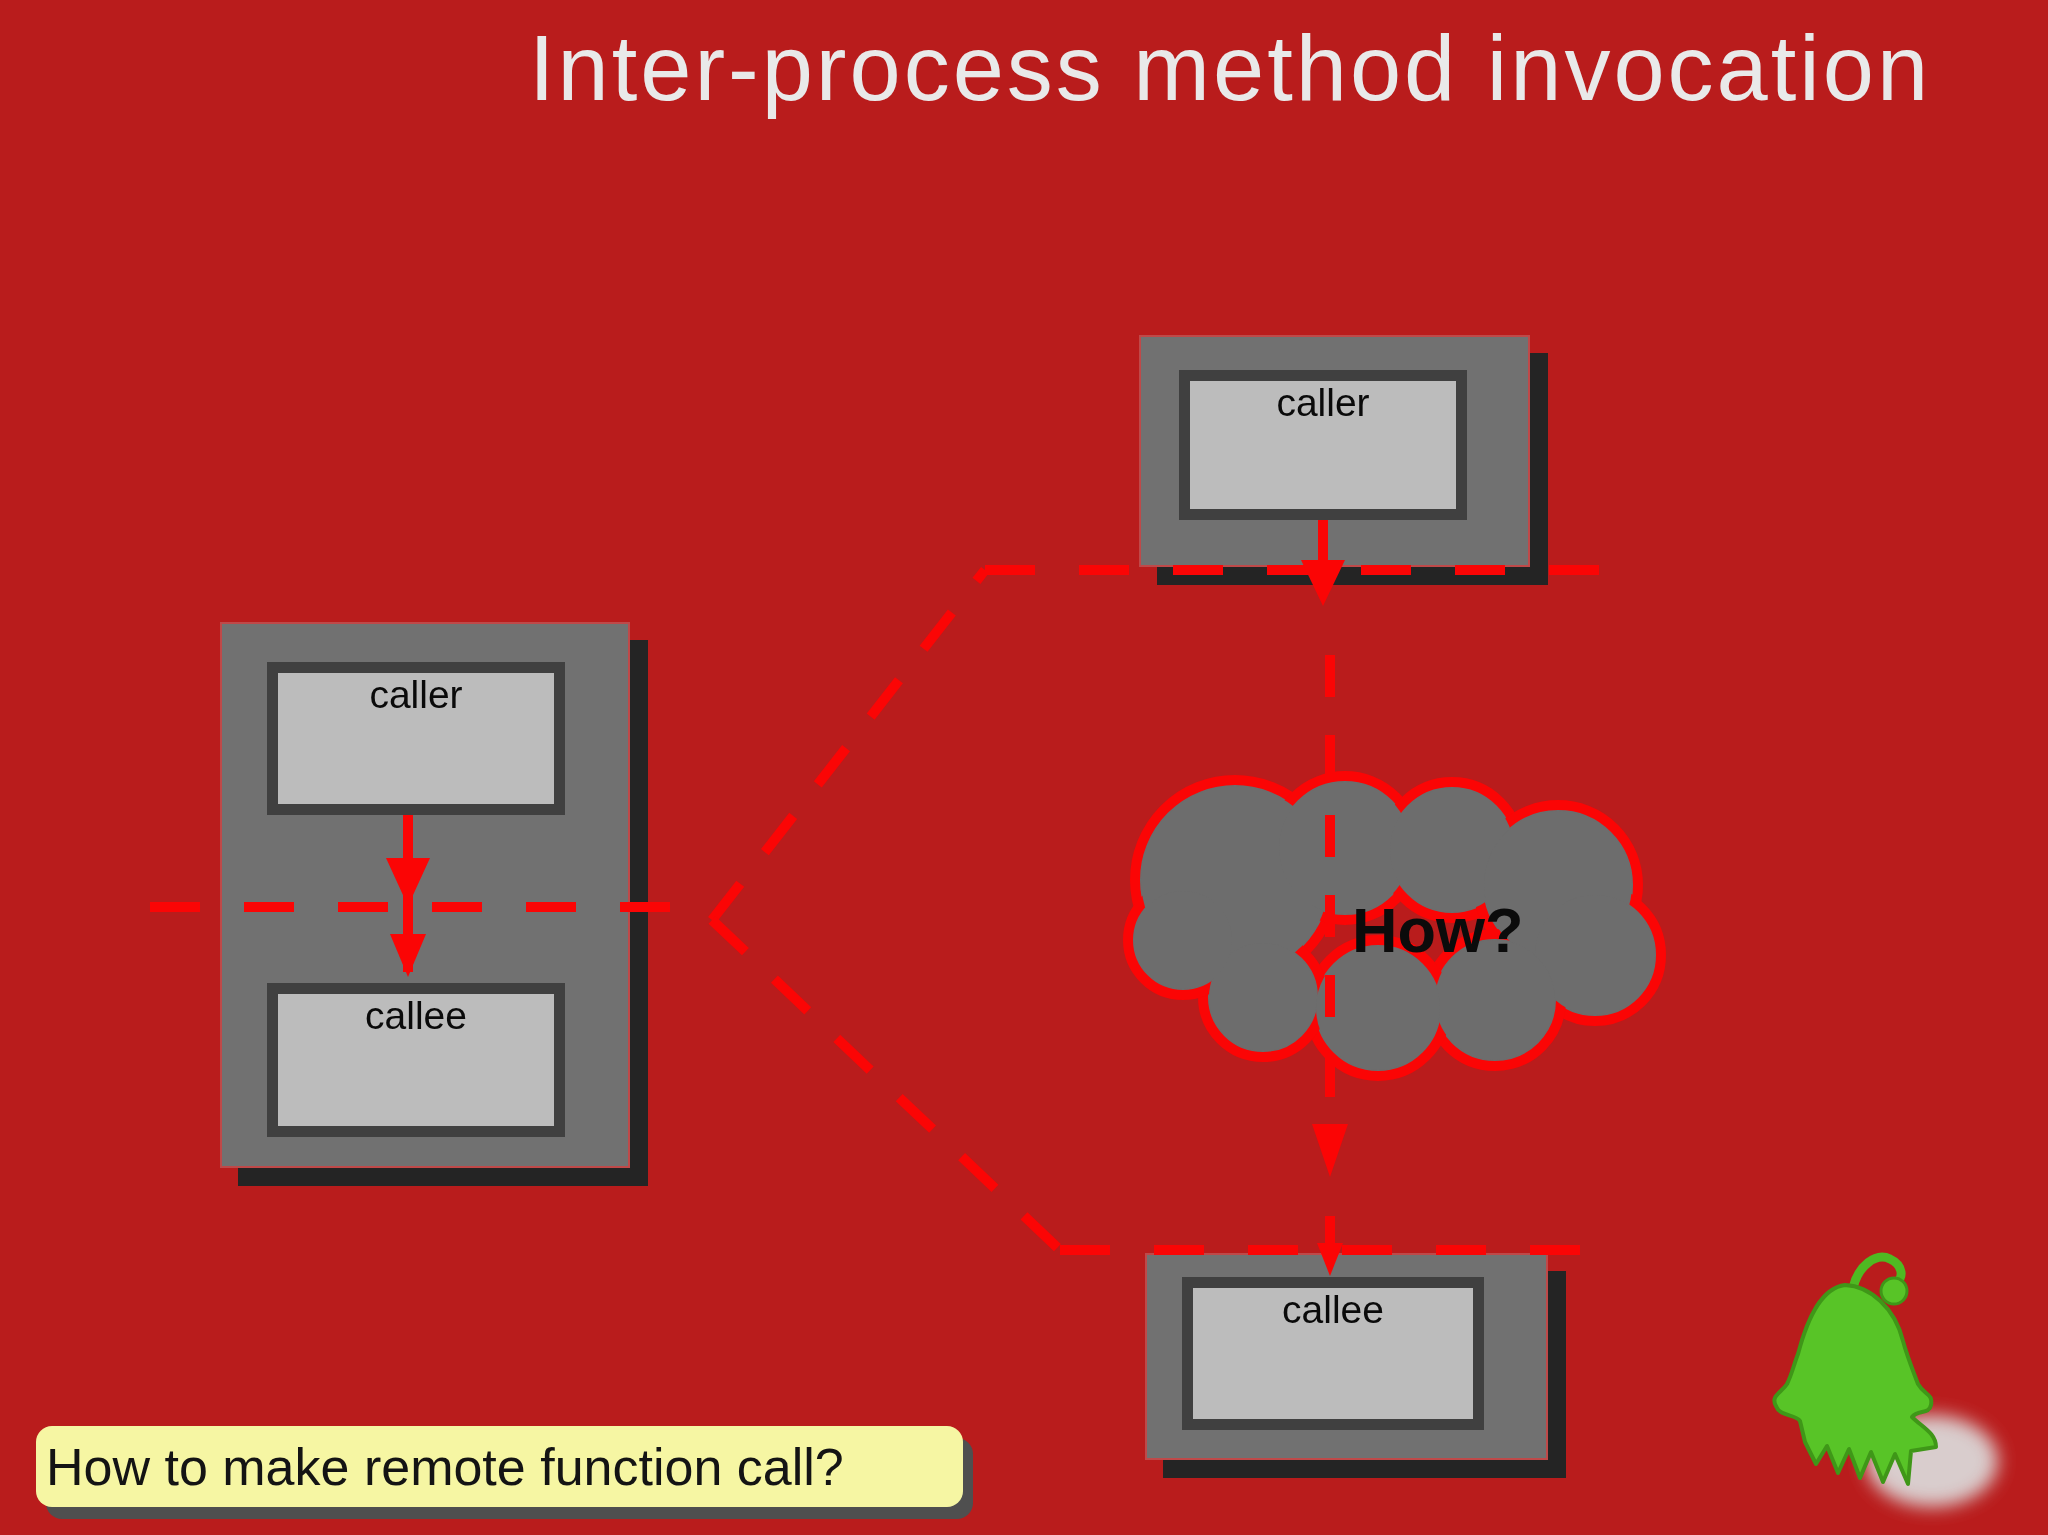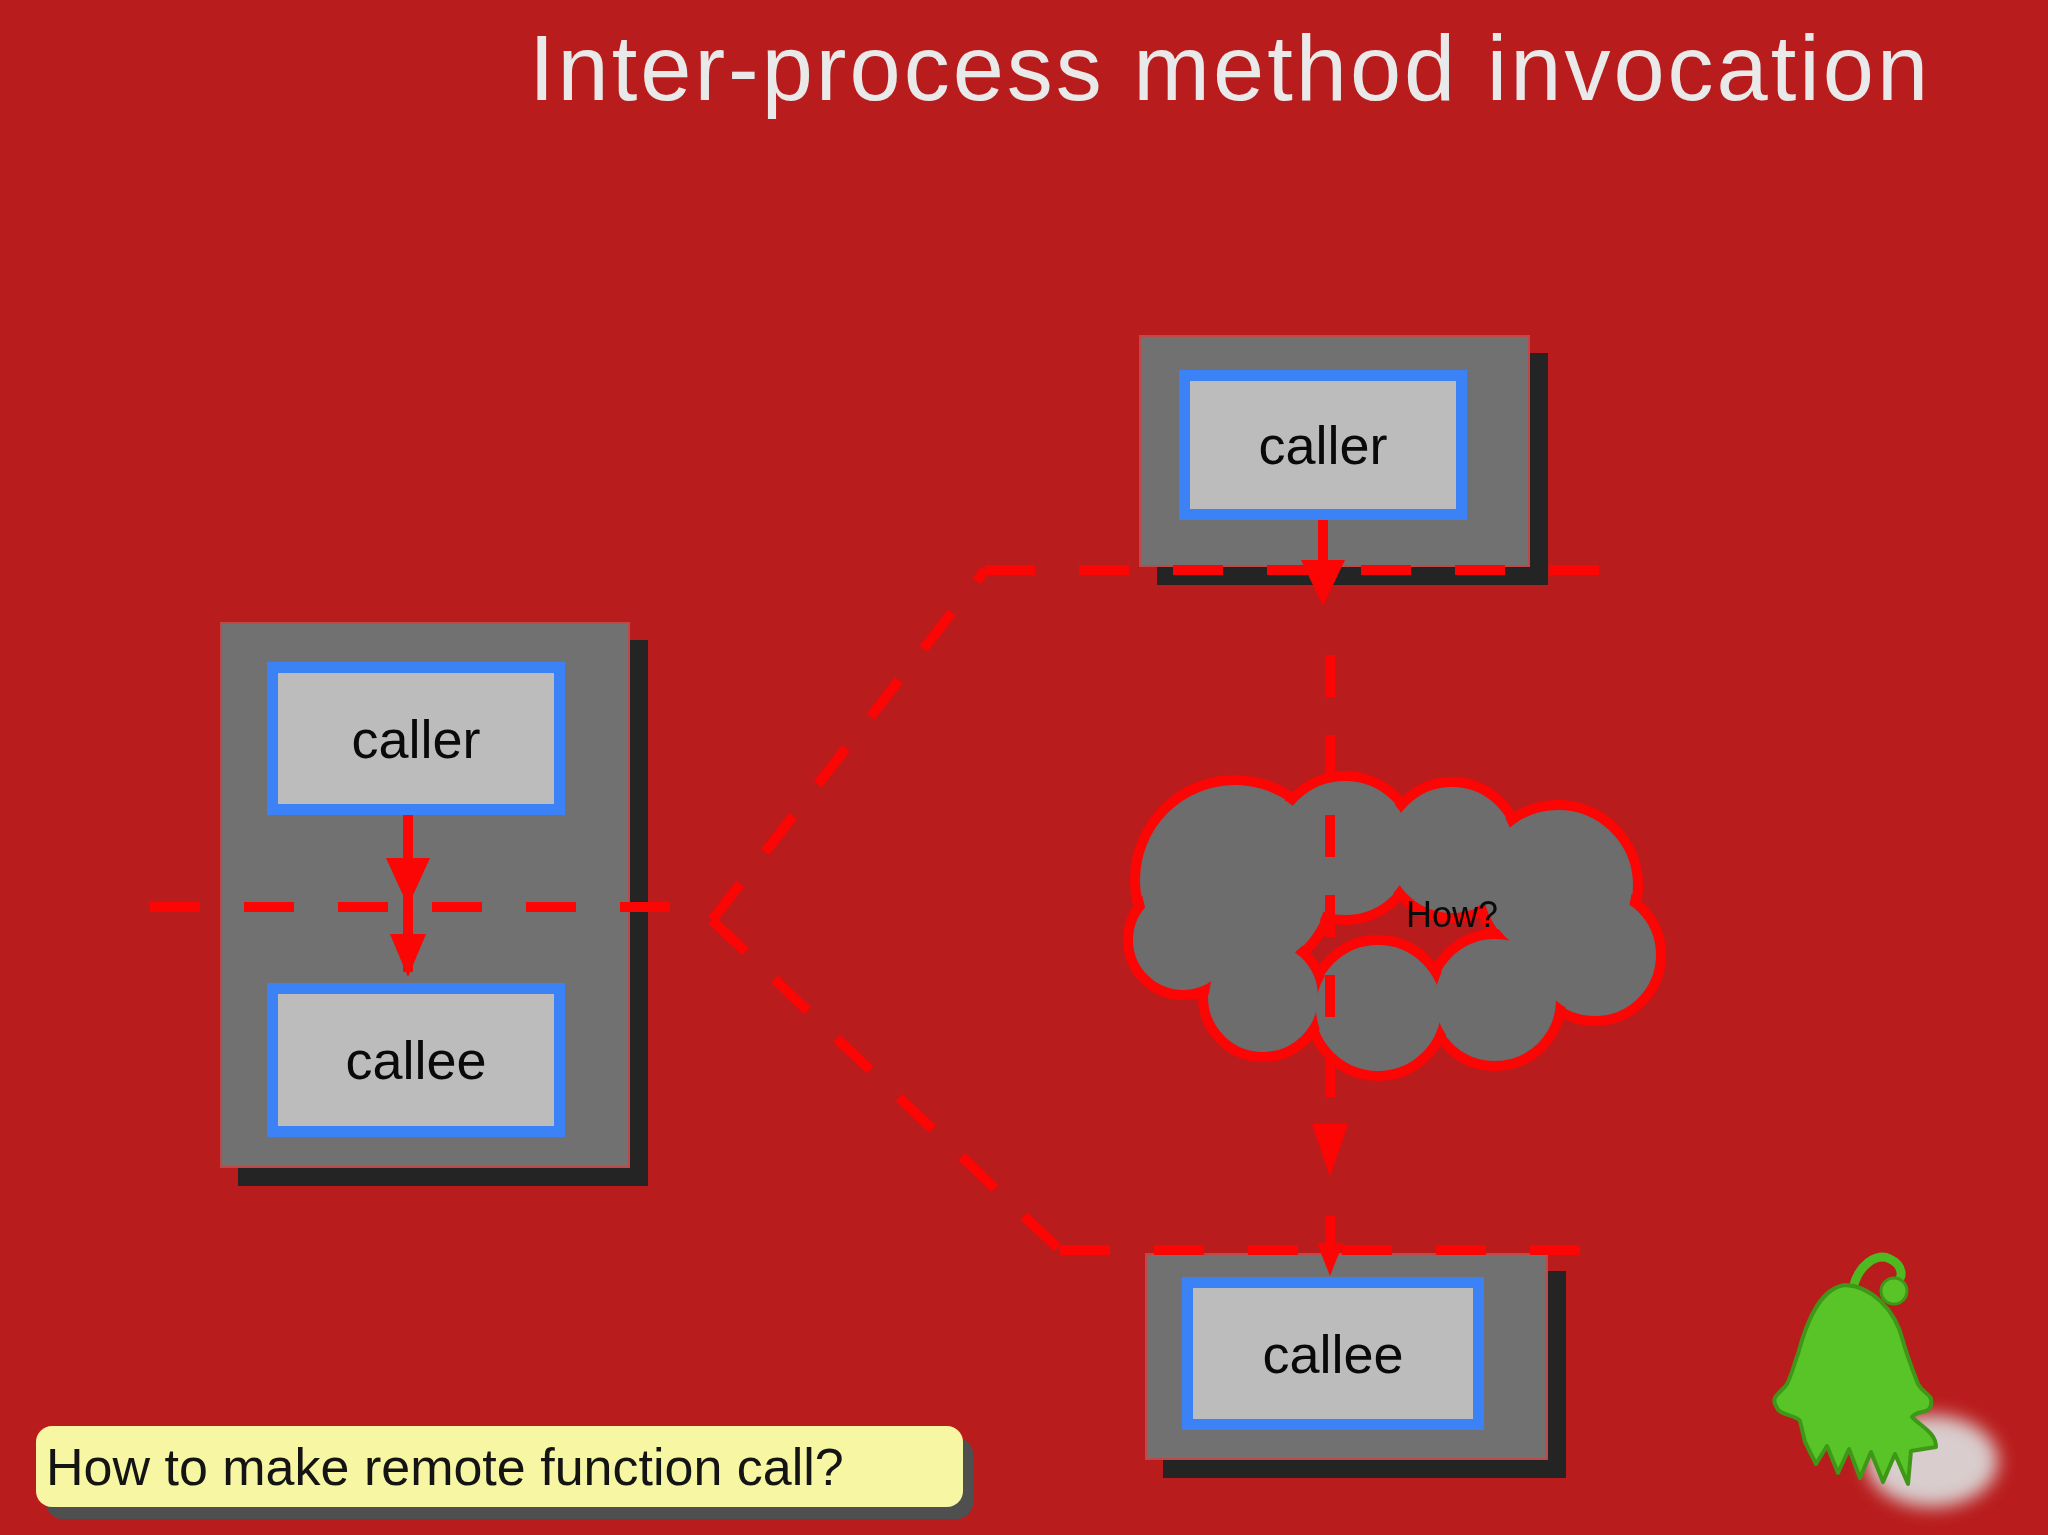--- a/index.html
+++ b/index.html
@@ -10,27 +10,27 @@
   .title{
     position:absolute;left:420px;top:16px;width:1620px;height:120px;
     color:#e9e9e9;font-size:92px;font-weight:300;letter-spacing:3px;
     text-align:center;white-space:nowrap;
   }
   .proc{
     position:absolute;background:#717171;border:2px solid rgba(255,40,40,.55);
     box-shadow:18px 18px 0 #242424;box-sizing:border-box;z-index:1;
   }
   .unit{
-    position:absolute;background:#bcbcbc;border:11px solid #3b82f6;box-sizing:border-box;
-    display:flex;align-items:center;justify-content:center;
-    font-size:54px;color:#0a0a0a;z-index:2;
+    position:absolute;background:#bcbcbc;border:11px solid #404040;box-sizing:border-box;
+    display:flex;justify-content:center;
+    font-size:39px;color:#0a0a0a;z-index:2;
   }
   .howtext{
     position:absolute;left:1352px;top:894px;width:200px;height:64px;
-    font-size:36px;color:#0b0b0b;text-align:center;z-index:6;
+    font-size:63px;color:#0b0b0b;text-align:left;z-index:6;font-weight:bold;
   }
   .note{
     position:absolute;left:36px;top:1426px;width:927px;height:81px;
     background:#f6f6a3;border-radius:16px;box-shadow:10px 12px 0 #4f4f4f;
     display:flex;align-items:center;padding-left:10px;box-sizing:border-box;
     font-size:52px;color:#141414;z-index:6;white-space:nowrap;
   }
   svg.overlay{position:absolute;left:0;top:0;z-index:5;pointer-events:none;}
 </style>
 </head>

